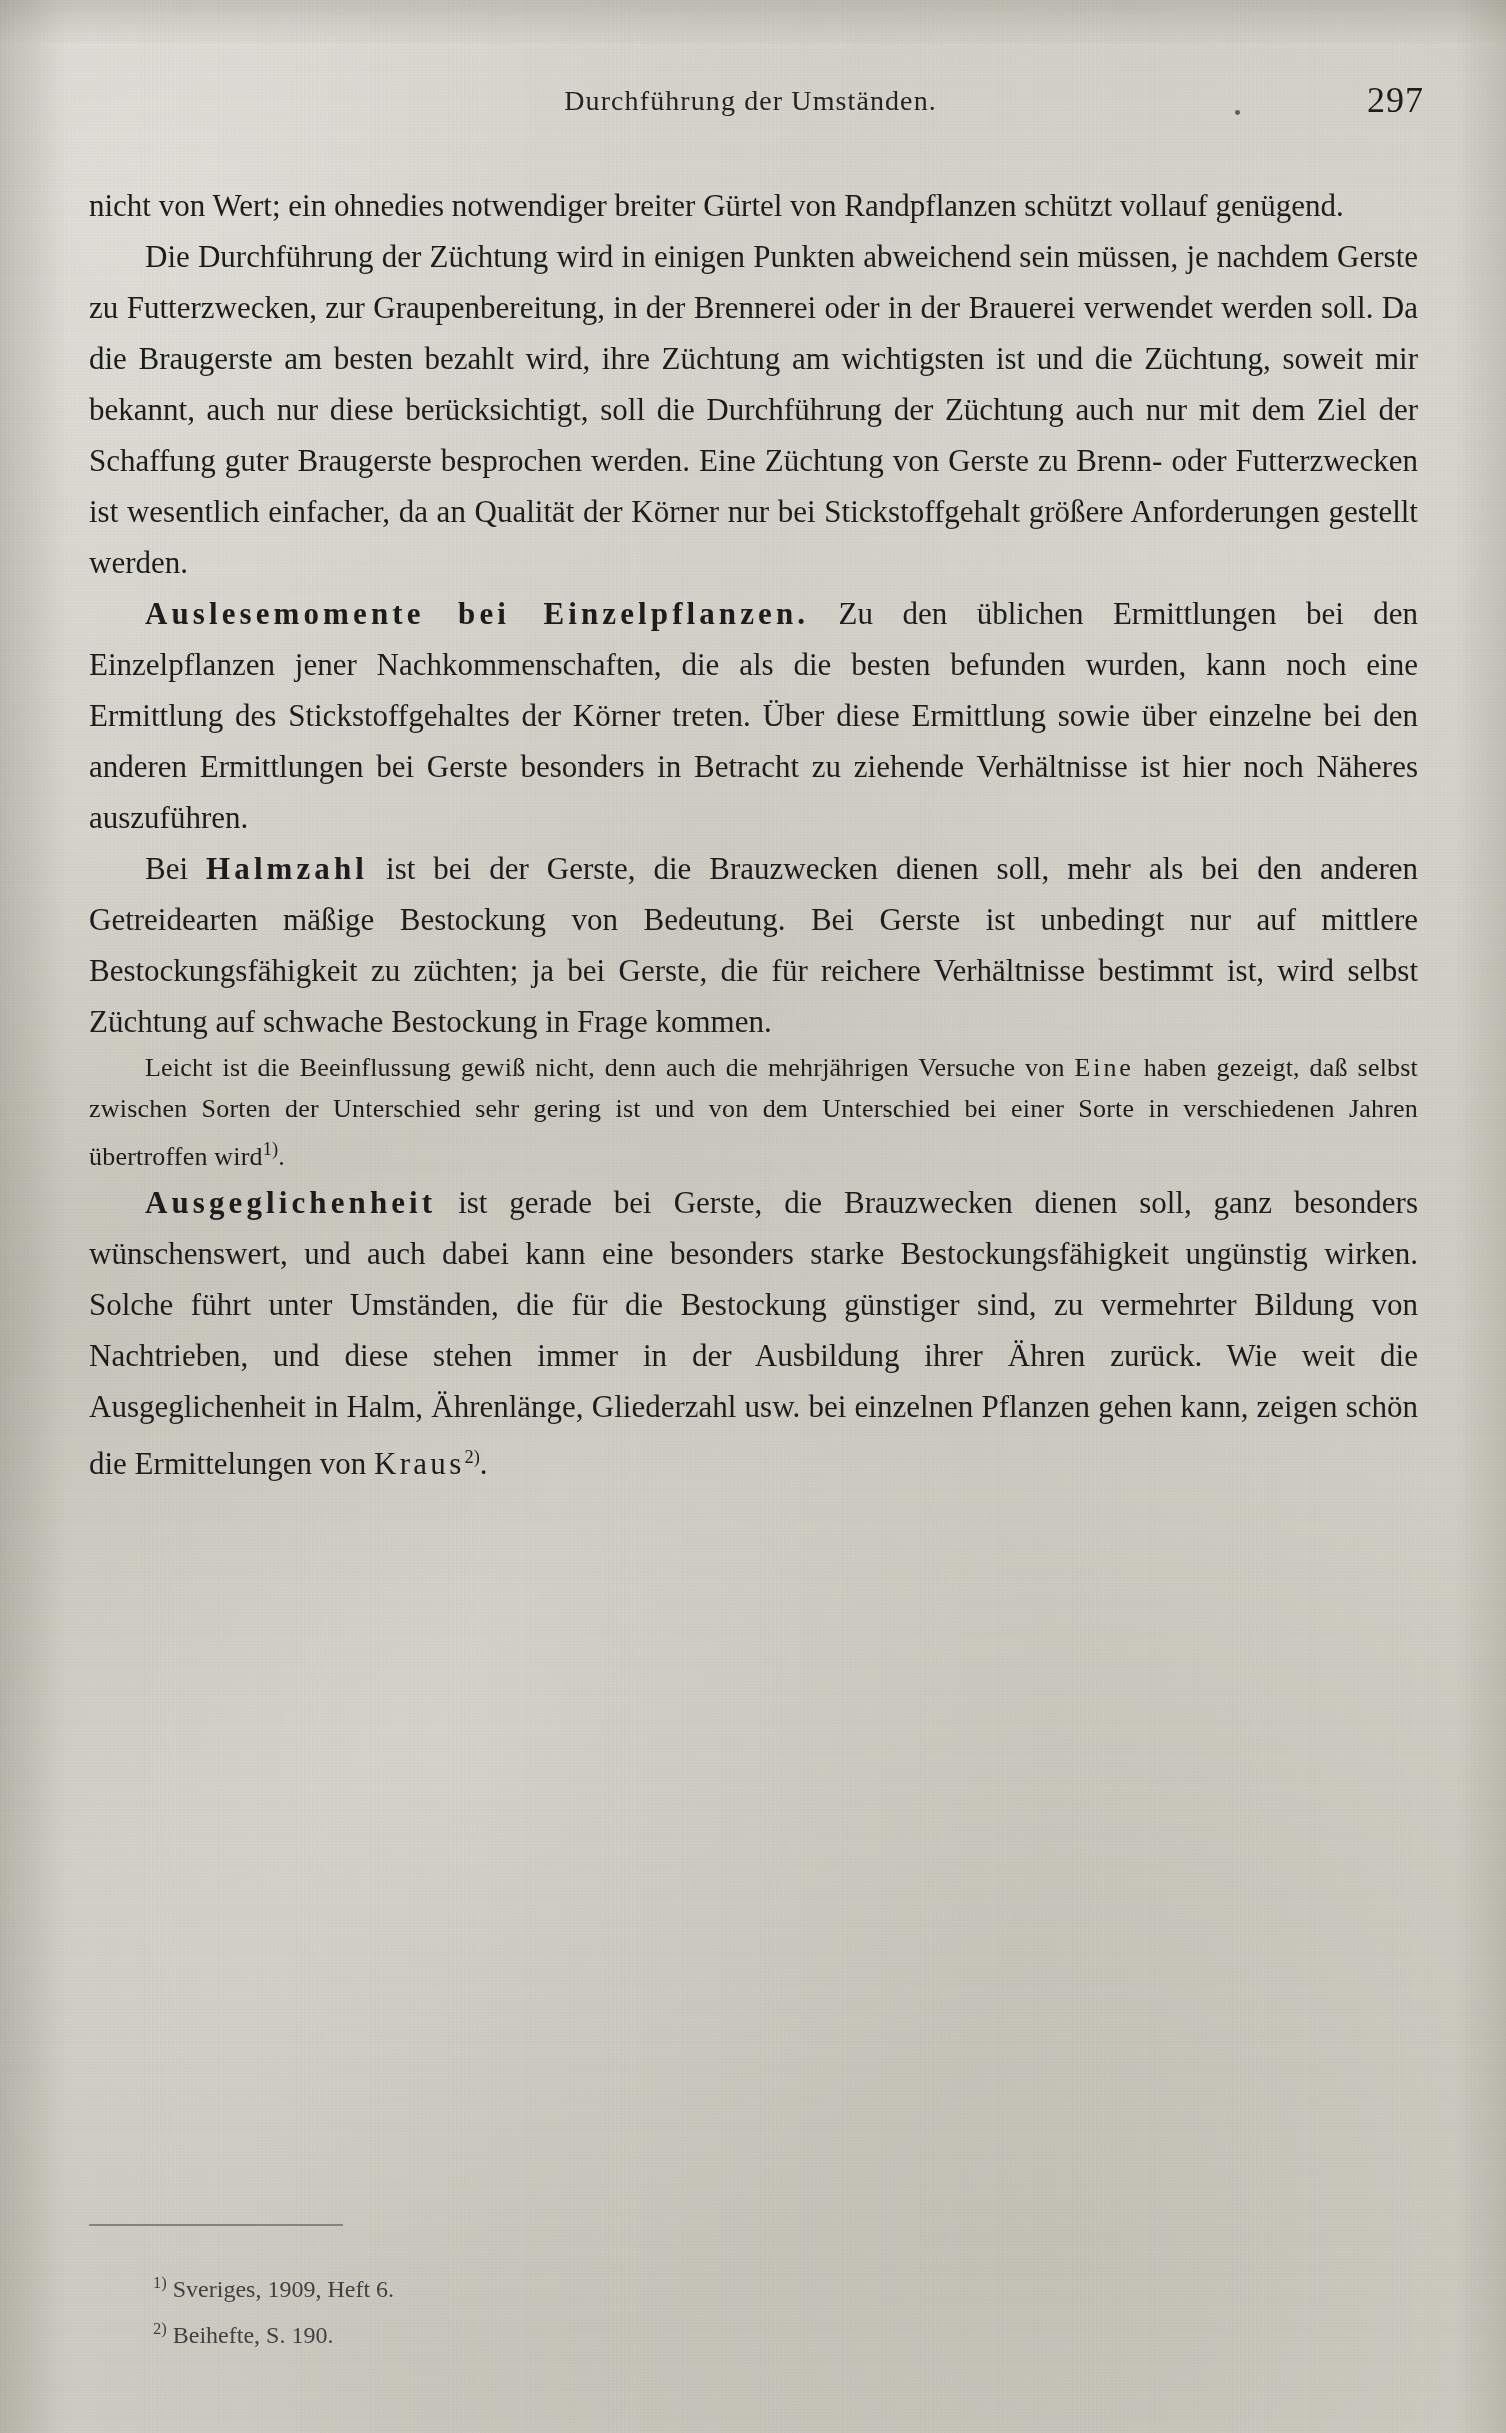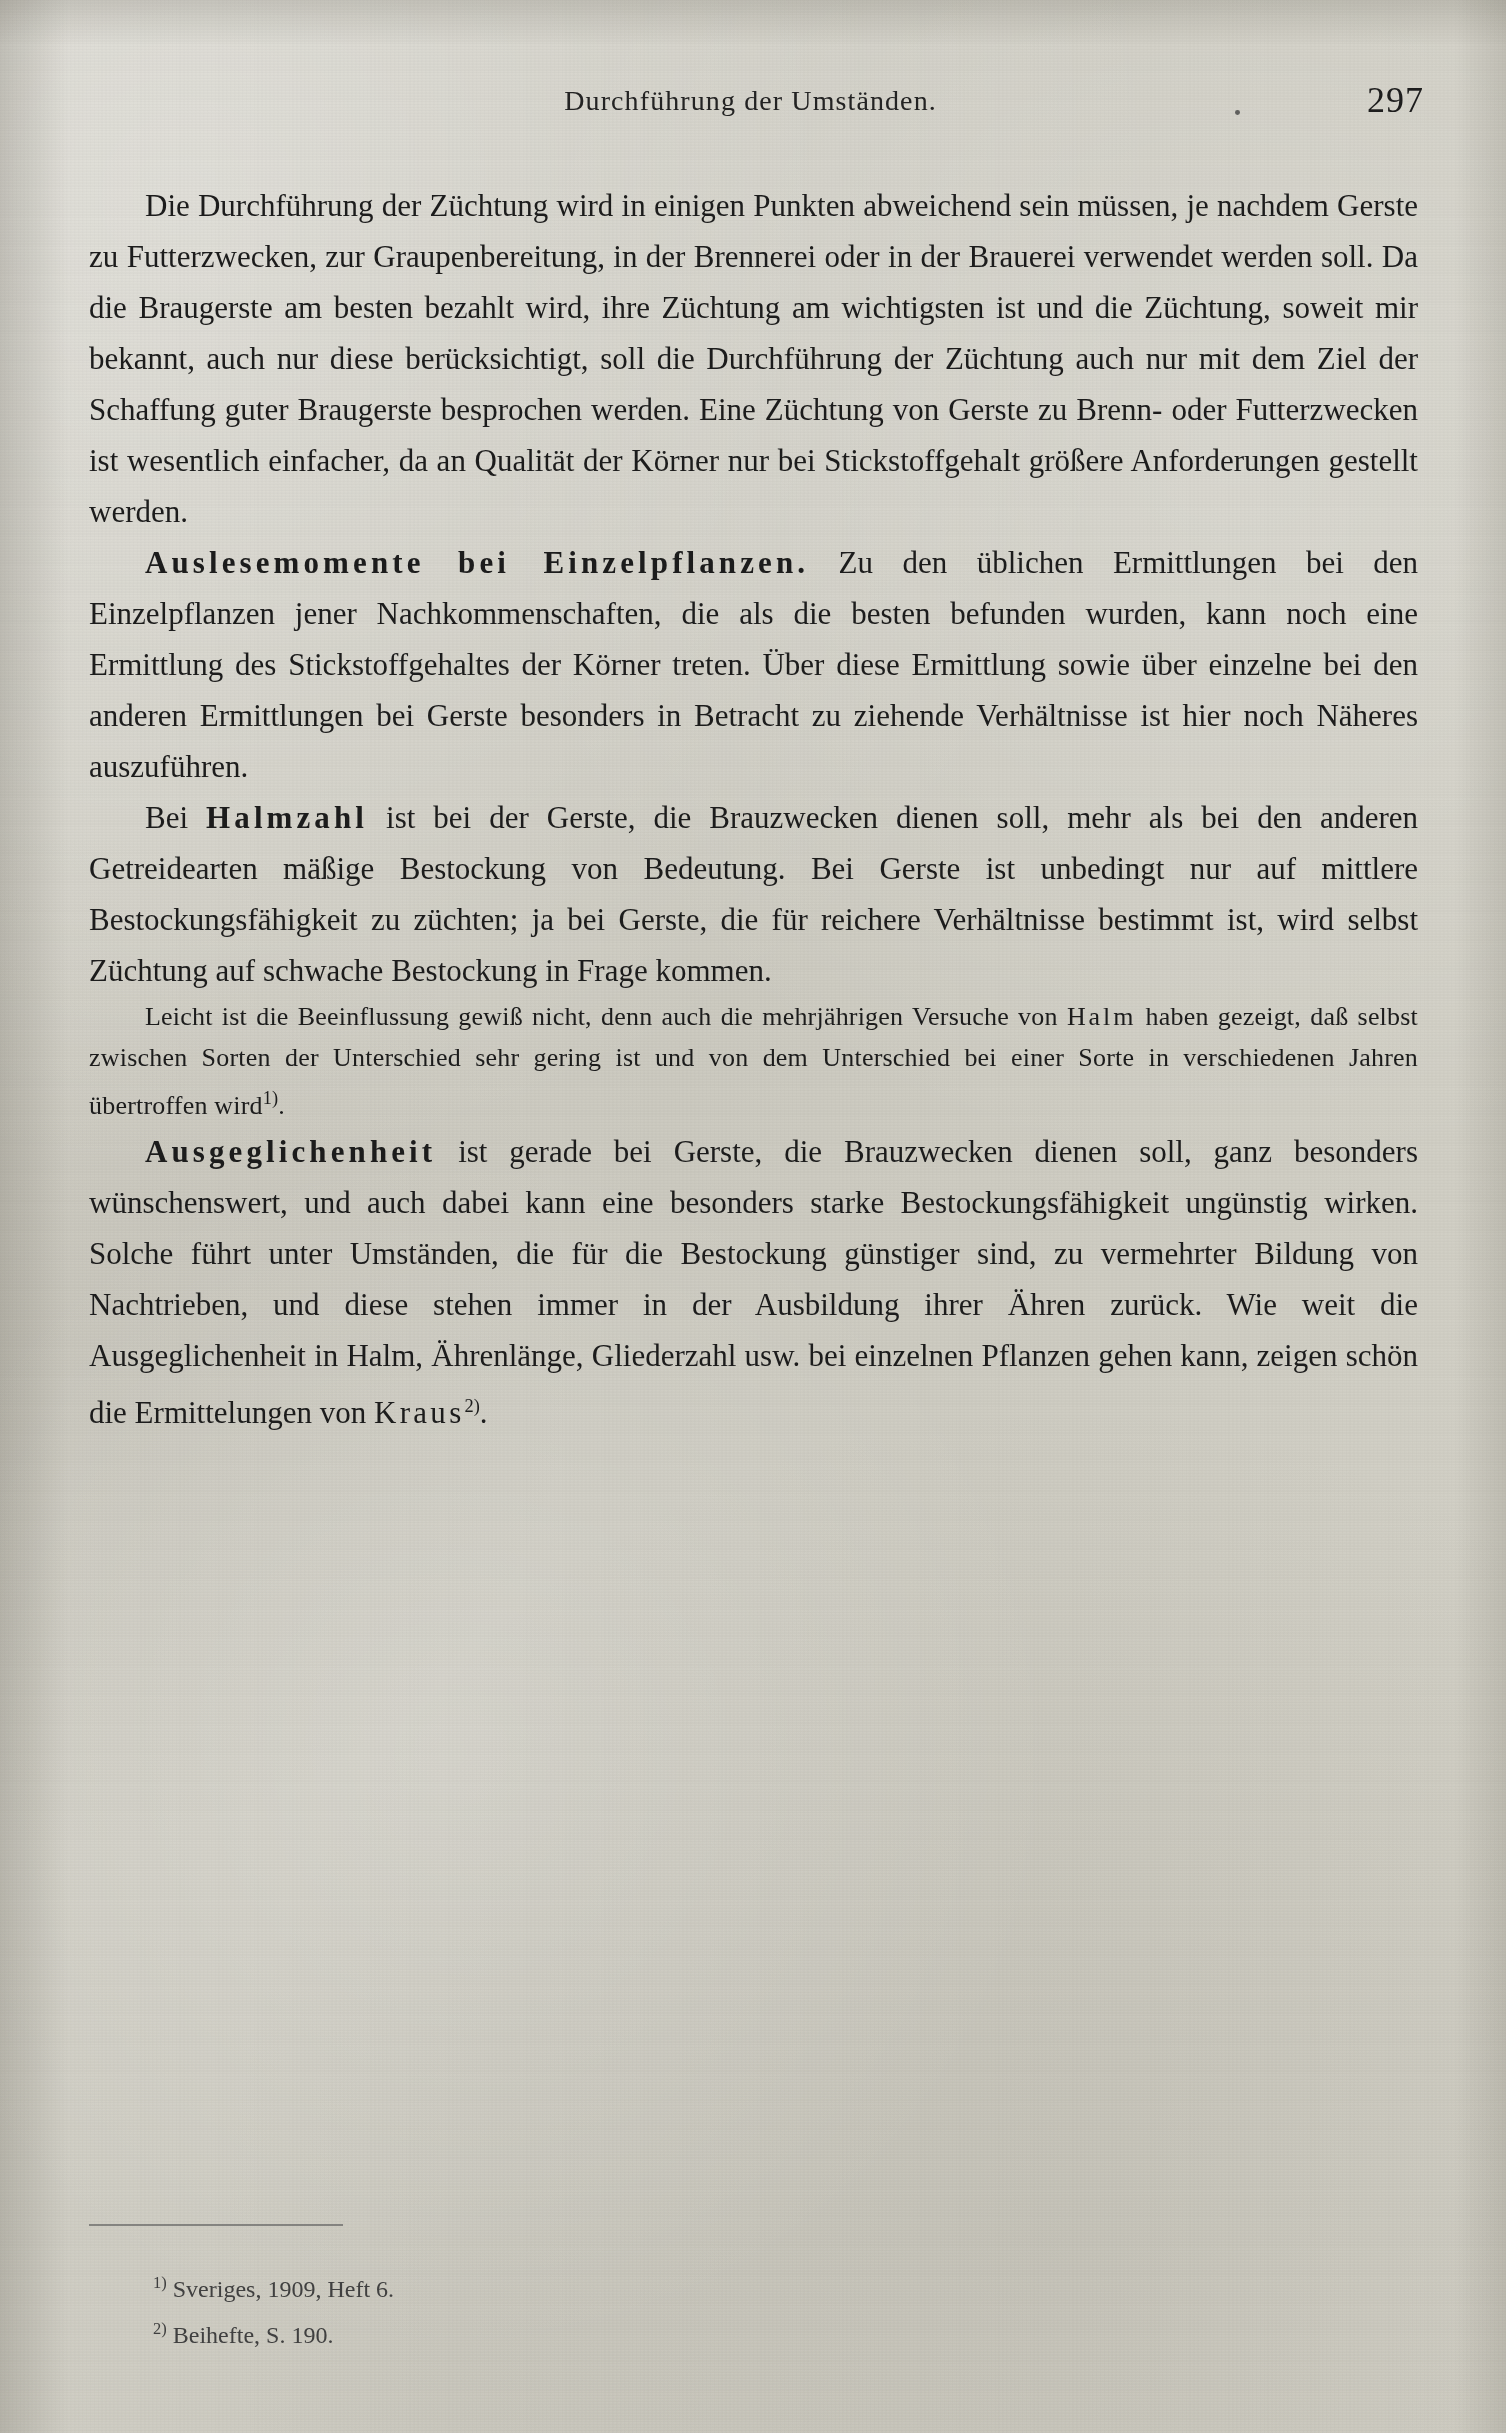--- a/index.html
+++ b/index.html
@@ -174,28 +174,29 @@
 <div class="content">
 
   <div class="runhead">
     <div class="runhead-title">Durchführung der Umständen.</div>
     <div class="runhead-dot"></div>
     <div class="runhead-folio">297</div>
   </div>
 
   <div class="body-block">
 
+    <p><span>nicht von Wert; ein ohnedies notwendiger breiter Gürtel von Randpflanzen schützt vollauf genügend.</span></p>
 
     <p class="p-indent"><span>Die Durchführung der Züchtung wird in einigen Punkten abweichend sein müssen, je nachdem Gerste zu Futterzwecken, zur Graupenbereitung, in der Brennerei oder in der Brauerei verwendet werden soll. Da die Braugerste am besten bezahlt wird, ihre Züchtung am wichtigsten ist und die Züchtung, soweit mir bekannt, auch nur diese berücksichtigt, soll die Durchführung der Züchtung auch nur mit dem Ziel der Schaffung guter Braugerste besprochen werden. Eine Züchtung von Gerste zu Brenn- oder Futterzwecken ist wesentlich einfacher, da an Qualität der Körner nur bei Stickstoffgehalt größere Anforderungen gestellt werden.</span></p>
 
     <p class="p-indent"><span class="sp">Auslesemomente bei Einzelpflanzen.</span> <span>Zu den üblichen Ermittlungen bei den Einzelpflanzen jener Nachkommenschaften, die als die besten befunden wurden, kann noch eine Ermittlung des Stickstoffgehaltes der Körner treten. Über diese Ermittlung sowie über einzelne bei den anderen Ermittlungen bei Gerste besonders in Betracht zu ziehende Verhältnisse ist hier noch Näheres auszuführen.</span></p>
 
     <p class="p-indent"><span>Bei</span> <span class="sp">Halmzahl</span> <span>ist bei der Gerste, die Brauzwecken dienen soll, mehr als bei den anderen Getreidearten mäßige Bestockung von Bedeutung. Bei Gerste ist unbedingt nur auf mittlere Bestockungsfähigkeit zu züchten; ja bei Gerste, die für reichere Verhältnisse bestimmt ist, wird selbst Züchtung auf schwache Bestockung in Frage kommen.</span></p>
 
-    <p class="petit p-indent"><span>Leicht ist die Beeinflussung gewiß nicht, denn auch die mehrjährigen Versuche von</span> <span class="sp-name">Halm</span> <span>haben gezeigt, daß selbst zwischen Sorten der Unterschied sehr gering ist und von dem Unterschied bei einer Sorte in verschiedenen Jahren übertroffen wird</span><sup>1)</sup><span>.</span></p>
+    <p class="petit p-indent"><span>Leicht ist die Beeinflussung gewiß nicht, denn auch die mehrjährigen Versuche von</span> <span class="sp-name">Eine</span> <span>haben gezeigt, daß selbst zwischen Sorten der Unterschied sehr gering ist und von dem Unterschied bei einer Sorte in verschiedenen Jahren übertroffen wird</span><sup>1)</sup><span>.</span></p>
 
     <p class="p-indent"><span class="sp">Ausgeglichenheit</span> <span>ist gerade bei Gerste, die Brauzwecken dienen soll, ganz besonders wünschenswert, und auch dabei kann eine besonders starke Bestockungsfähigkeit ungünstig wirken. Solche führt unter Umständen, die für die Bestockung günstiger sind, zu vermehrter Bildung von Nachtrieben, und diese stehen immer in der Ausbildung ihrer Ähren zurück. Wie weit die Ausgeglichenheit in Halm, Ährenlänge, Gliederzahl usw. bei einzelnen Pflanzen gehen kann, zeigen schön die Ermittelungen von</span> <span class="sp-name">Kraus</span><sup>2)</sup><span>.</span></p>
 
   </div>
 
   <div class="fn-rule"></div>
 
   <div class="footnotes">
     <div><sup>1)</sup> <span>Sveriges, 1909, Heft 6.</span></div>
     <div><sup>2)</sup> <span>Beihefte, S. 190.</span></div>

